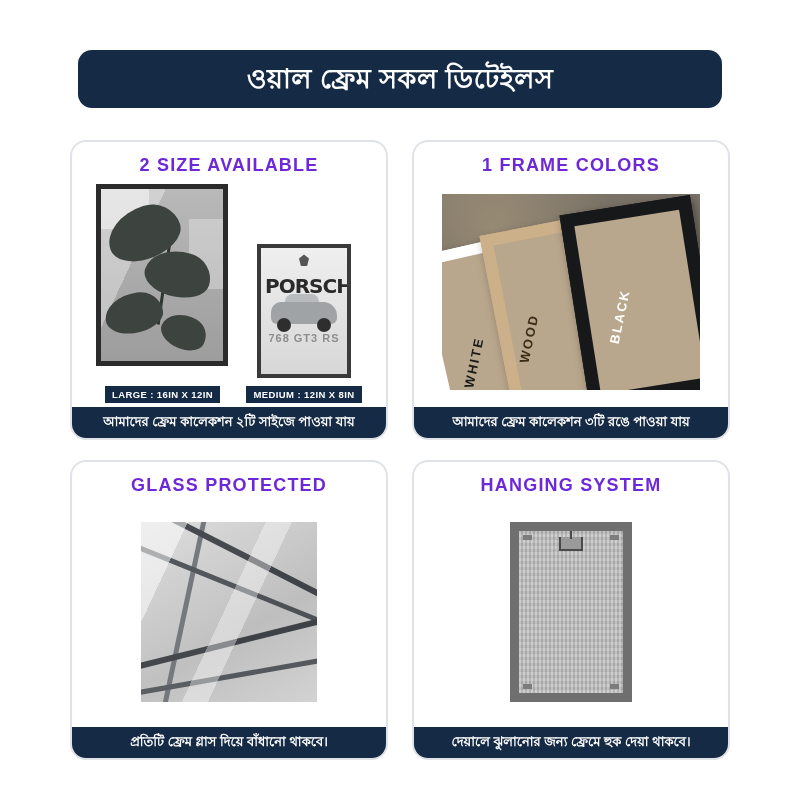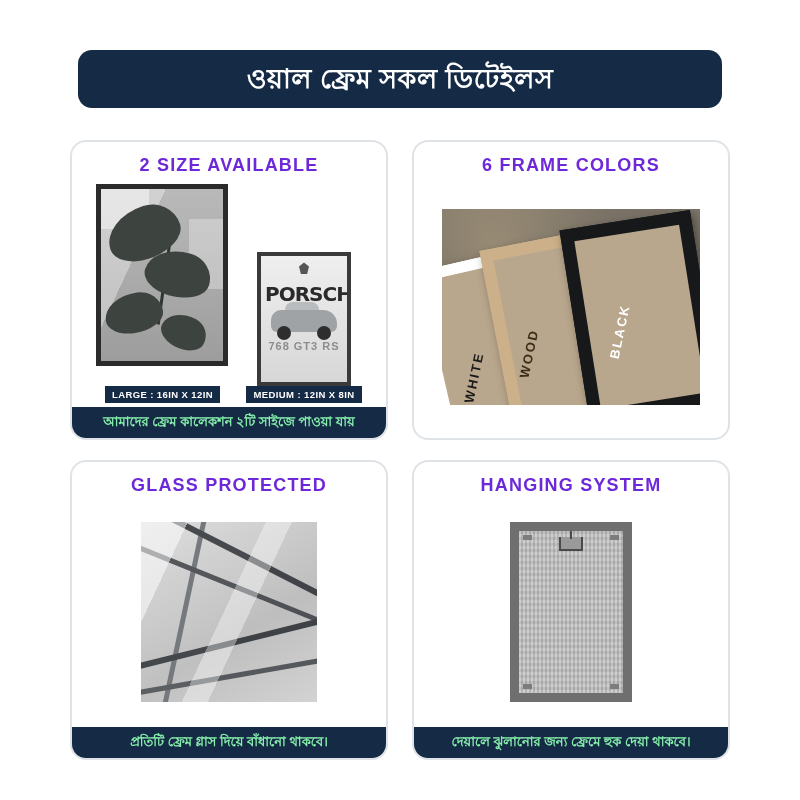--- a/index.html
+++ b/index.html
@@ -79,21 +79,21 @@
     flex: 1 1 auto;
     width: 100%;
     display: flex;
     align-items: center;
     justify-content: center;
     position: relative;
   }
   .card-caption {
     width: 100%;
     background: #152a45;
-    color: #86efac;
+    color: #ffffff;
     font-size: 13px;
     font-weight: bold;
     text-align: center;
     padding: 7px 0 8px;
     box-sizing: border-box;
     line-height: 1.2;
   }
 
   
   .sizes-wrap {
@@ -218,20 +218,21 @@
     left: 50%;
     top: 6px;
     transform: translateX(-50%);
     width: 10px;
     height: 12px;
     background: #555;
     clip-path: polygon(50% 0, 100% 35%, 80% 100%, 20% 100%, 0 35%);
   }
 
   .size-label {
+    margin-top: 8px;
     background: #152a45;
     color: #ffffff;
     font-size: 9.5px;
     font-weight: bold;
     letter-spacing: 0.4px;
     padding: 3px 7px;
     white-space: nowrap;
   }
   .size-label.large-label { margin-top: 20px; }
 
@@ -441,40 +442,41 @@
             </div>
           </div>
           <div class="size-label">MEDIUM : 12IN X 8IN</div>
         </div>
 
       </div>
       <div class="card-caption">আমাদের ফ্রেম কালেকশন ২টি সাইজে পাওয়া যায়</div>
     </div>
 
     <div class="card">
-      <div class="card-title">6 FRAME COLORS</div>
+      <div class="card-title">1 FRAME COLORS</div>
       <div class="card-media">
         <div class="colors-photo">
           <div class="bg-blur"></div>
 
           <div class="fr fr-white">
             <div class="inner"></div>
           </div>
           <div class="fr fr-wood">
             <div class="inner"></div>
           </div>
           <div class="fr fr-black">
             <div class="inner"></div>
           </div>
 
           <div class="fr-label lbl-white">WHITE</div>
           <div class="fr-label lbl-wood">WOOD</div>
           <div class="fr-label lbl-black">BLACK</div>
         </div>
       </div>
+      <div class="card-caption">আমাদের ফ্রেম কালেকশন ৩টি রঙে পাওয়া যায়</div>
     </div>
 
     <div class="card">
       <div class="card-title">GLASS PROTECTED</div>
       <div class="card-media">
         <div class="glass-photo">
           <div class="glass-sheet gs5"></div>
           <div class="glass-sheet gs1"></div>
           <div class="glass-sheet gs2"></div>
           <div class="glass-sheet gs3"></div>

